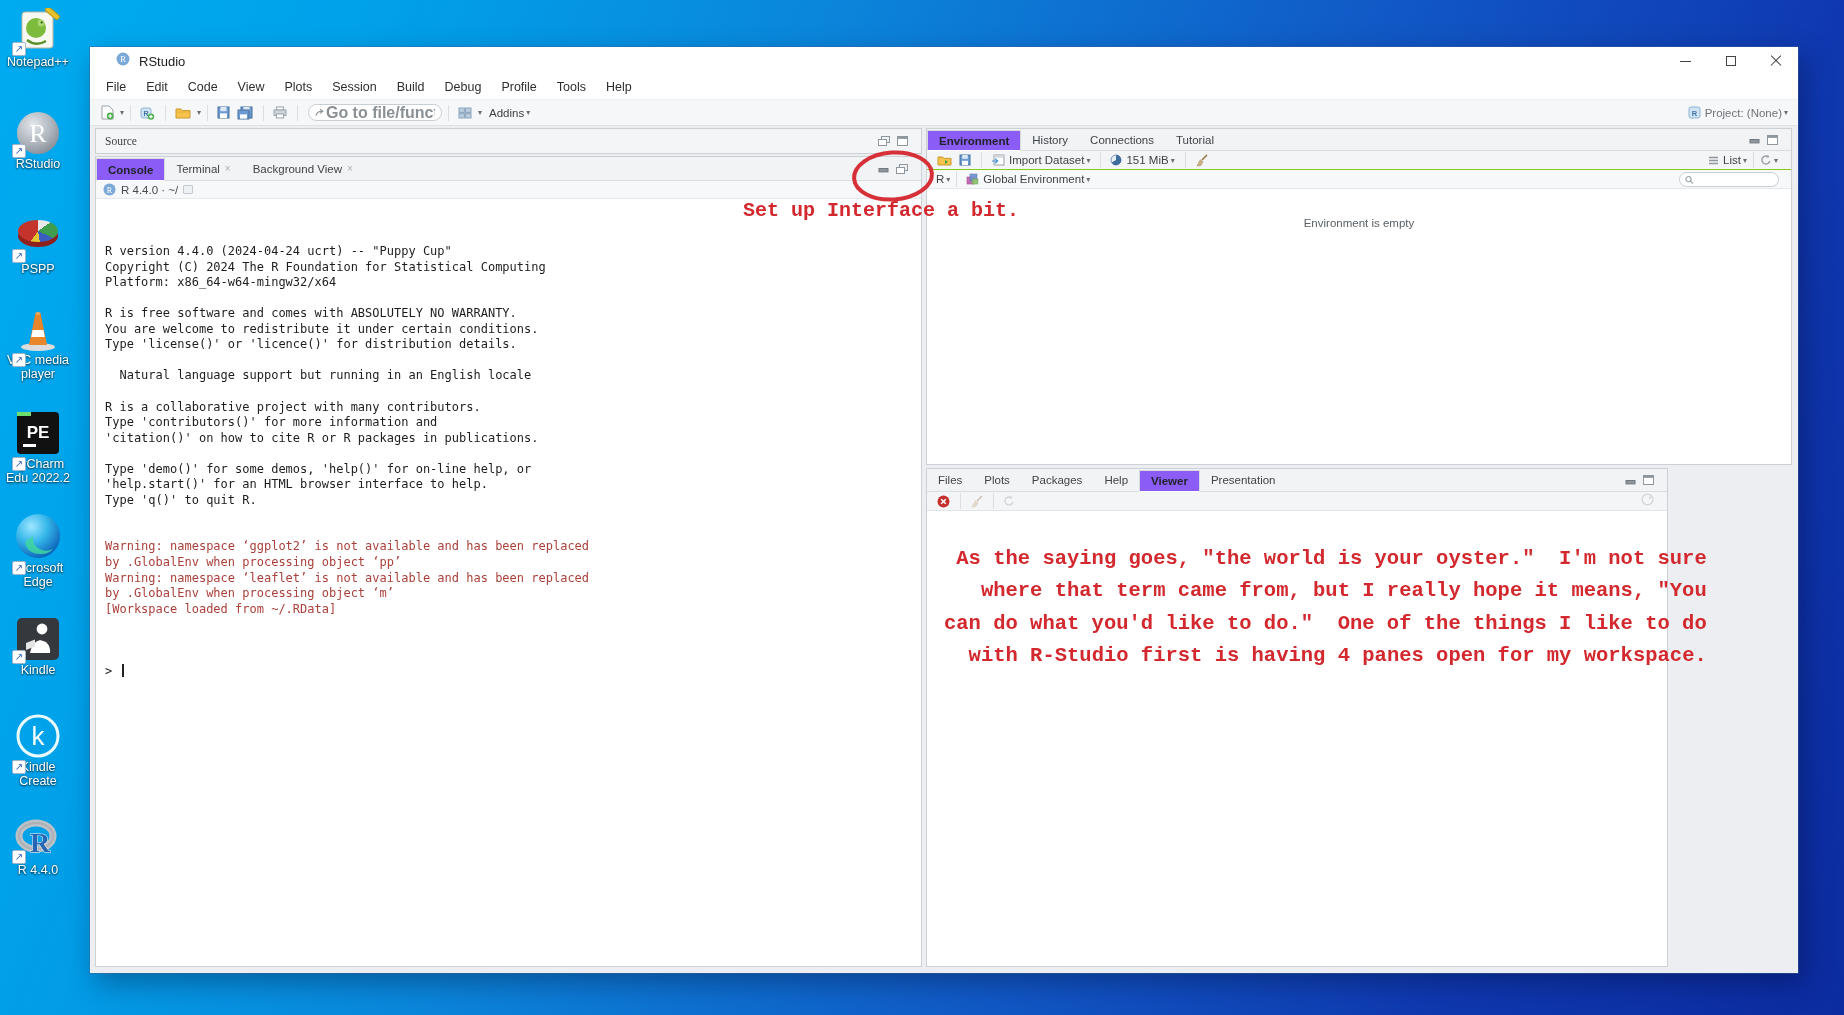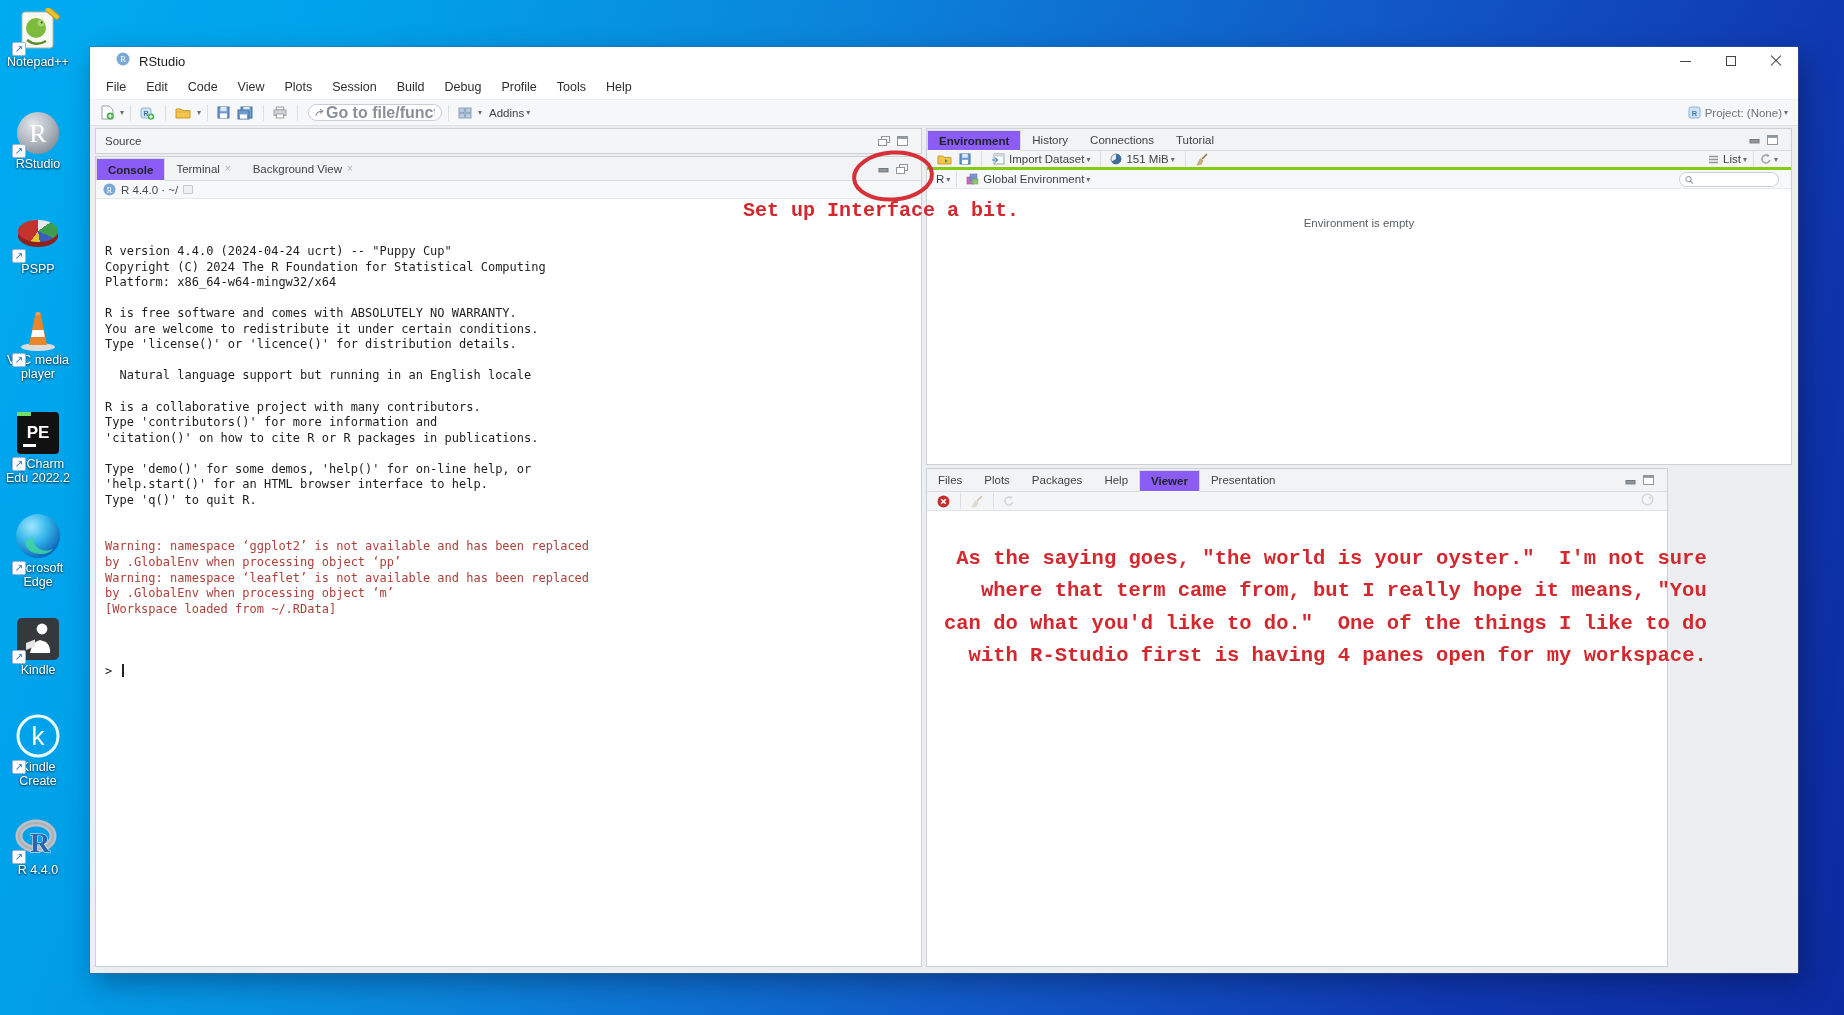--- a/index.html
+++ b/index.html
@@ -62,39 +62,39 @@
 
   
   .pane{ position:absolute; background:#fff; border:1px solid #ccd1d6; }
   .tabs{ display:flex; align-items:flex-end; background:#f2f3f5; border-bottom:1px solid #dadde0; position:relative;}
   .tab{ height:100%; display:flex; align-items:center; padding:0 11px; font-size:11.5px; color:#3f4448;}
   .tab.active{ background:#8b5cf6; border:1px solid #d6dade; border-bottom-color:#fff; margin-bottom:-1px; font-weight:bold; color:#202428;}
   .tabx{ margin-left:5px; color:#aab1b7; font-size:10px;}
   .paneicons{ position:absolute; right:13px; top:0; height:100%; display:flex; align-items:center; gap:7px;}
 
   
-  .srchdr{ left:5px; top:81px; width:827px; height:26px; background:#f4f5f7; display:flex; align-items:center;}
+  .srchdr{ left:5px; top:81px; width:827px; height:26px; background:#f4f5f7; display:flex; align-items:center;font-family:Liberation Serif, serif;}
   .srchdr .t{ font-size:11.5px; color:#3f4448; margin-left:9px;}
 
   
   .consolepane{ left:5px; top:109px; width:827px; height:811px;}
   .ctabs{ height:24px;}
   .sessrow{ height:18px; background:#f7f8f9; border-bottom:1px solid #e6e9ec; display:flex; align-items:center; padding-left:7px; gap:5px;}
   .sesslabel{ font-size:11.5px; color:#444a4f;}
   .sessdir{ width:10px; height:9px; border:1px solid #c3c9ce; background:#eef1f3; border-radius:1px;}
   .consolebody{ position:absolute; left:0; right:0; top:43px; bottom:0; background:#fff; overflow:hidden;}
   .cout{ position:absolute; left:9px; top:13px; font-family:"DejaVu Sans Mono","Liberation Mono",monospace; font-size:12px; line-height:15.55px; white-space:pre; color:#1d1d1d;}
   .cwarn{ display:block; white-space:pre; color:#ab403a;}
   .cprompt{ display:block; margin-top:15.5px; color:#1d1d1d;}
   .cursor{ display:inline-block; width:1.4px; height:13px; background:#222; vertical-align:-2px; margin-left:3px;}
 
   
   .envpane{ left:836px; top:81px; width:866px; height:337px;}
   .etabs{ height:22px;}
-  .envtools{ height:19px; background:#f4f5f7; border-bottom:3px solid #84cc16; display:flex; align-items:center; padding-left:7px; position:relative;}
+  .envtools{ height:19px; background:#f4f5f7; border-bottom:1px solid #84cc16; display:flex; align-items:center; padding-left:7px; position:relative;}
   .scoperow{ height:19px; background:#f7f8f9; border-bottom:1px solid #e6e9ec; display:flex; align-items:center; padding-left:7px; position:relative;}
   .envbody{ position:absolute; left:0; right:0; top:60px; bottom:0; background:#fff;}
   .emptymsg{ margin-top:28px; text-align:center; font-size:11.5px; color:#5a6065;}
   .searchbox{ position:absolute; right:12px; top:2px; width:100px; height:15px; background:#fff; border:1px solid #c9ced3; border-radius:8px; display:flex; align-items:center; padding:0 5px; gap:3px;}
   .searchbox input{ border:none; outline:none; width:100%; font-size:10px; background:transparent;}
 
   
   .filespane{ left:836px; top:421px; width:742px; height:499px;}
   .ftabs{ height:23px;}
   .filestools{ height:19px; background:#f4f5f7; border-bottom:1px solid #e2e5e8; display:flex; align-items:center; padding-left:7px; position:relative;}

